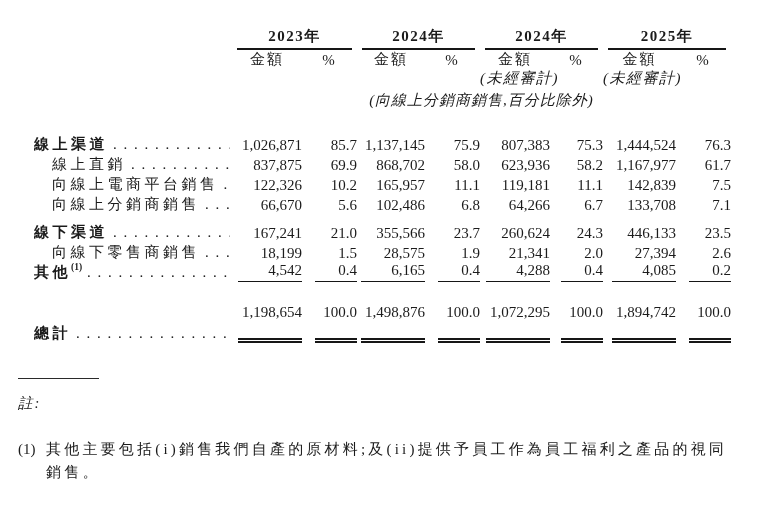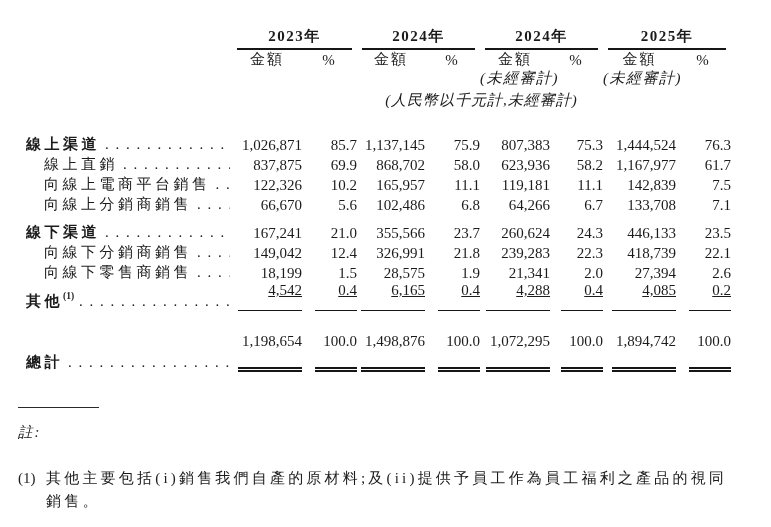--- a/index.html
+++ b/index.html
@@ -82,20 +82,21 @@
     padding-right: 4px;
     height: 20px;
     white-space: nowrap;
   }
   td.lbl { height: 20px; }
   td.lbl.ind .rl { padding-left: 18px; }
   .rl {
     display: flex;
     align-items: baseline;
     overflow: hidden;
+    margin-left: 8px;
   }
   .rl .txt {
     letter-spacing: 3.5px;
     white-space: nowrap;
     flex: 0 0 auto;
   }
   .leader {
     flex: 1 1 auto;
     overflow: hidden;
     white-space: nowrap;
@@ -112,21 +113,21 @@
   sup.sup {
     font-size: 9.5px;
     letter-spacing: 0;
     position: relative;
     top: -1px;
   }
   
   .v { display: inline-block; text-align: right; }
   .va { min-width: 64px; }
   .vp { min-width: 42px; }
-  td.u1 .v { border-bottom: 1.5px solid #161616; padding-bottom: 11px; text-decoration: underline; }
+  td.u1 .v { border-bottom: 1.5px solid #161616; padding-bottom: 2px; }
   td.u2 .v { border-bottom: 5px double #161616; padding-bottom: 17px; }
 
   
   .note-sep {
     width: 81px;
     border-top: 1.2px solid #2a2a2a;
     margin: 35px 0 0 18px;
   }
   .note-head {
     margin: 15px 0 0 18px;
@@ -202,21 +203,21 @@
     <tr>
       <td></td>
       <td colspan="2"></td>
       <td colspan="2"></td>
       <td colspan="2" class="unaud">(未經審計)</td>
       <td colspan="2" class="unaud">(未經審計)</td>
     </tr>
 
     <tr class="unit-row">
       <td></td>
-      <td colspan="8">(人民幣以千元計,未經審計)</td>
+      <td colspan="8">(向線上分銷商銷售,百分比除外)</td>
     </tr>
 
     <tr class="sp-a">
           <td colspan="9"></td>
         </tr>
 
     <tr>
       <td class="lbl">
         <div class="rl">
               <span class="txt b">線上渠道</span>
@@ -294,36 +295,20 @@
       <td class="num b">167,241</td>
       <td class="num b">21.0</td>
       <td class="num b">355,566</td>
       <td class="num b">23.7</td>
       <td class="num b">260,624</td>
       <td class="num b">24.3</td>
       <td class="num b">446,133</td>
       <td class="num b">23.5</td>
     </tr>
 
-    <tr>
-      <td class="lbl ind">
-        <div class="rl">
-              <span class="txt">向線下分銷商銷售</span>
-              <span class="leader"></span>
-            </div>
-      </td>
-      <td class="num">149,042</td>
-      <td class="num">12.4</td>
-      <td class="num">326,991</td>
-      <td class="num">21.8</td>
-      <td class="num">239,283</td>
-      <td class="num">22.3</td>
-      <td class="num">418,739</td>
-      <td class="num">22.1</td>
-    </tr>
 
     <tr>
       <td class="lbl ind">
         <div class="rl">
               <span class="txt">向線下零售商銷售</span>
               <span class="leader"></span>
             </div>
       </td>
       <td class="num">18,199</td>
       <td class="num">1.5</td>

